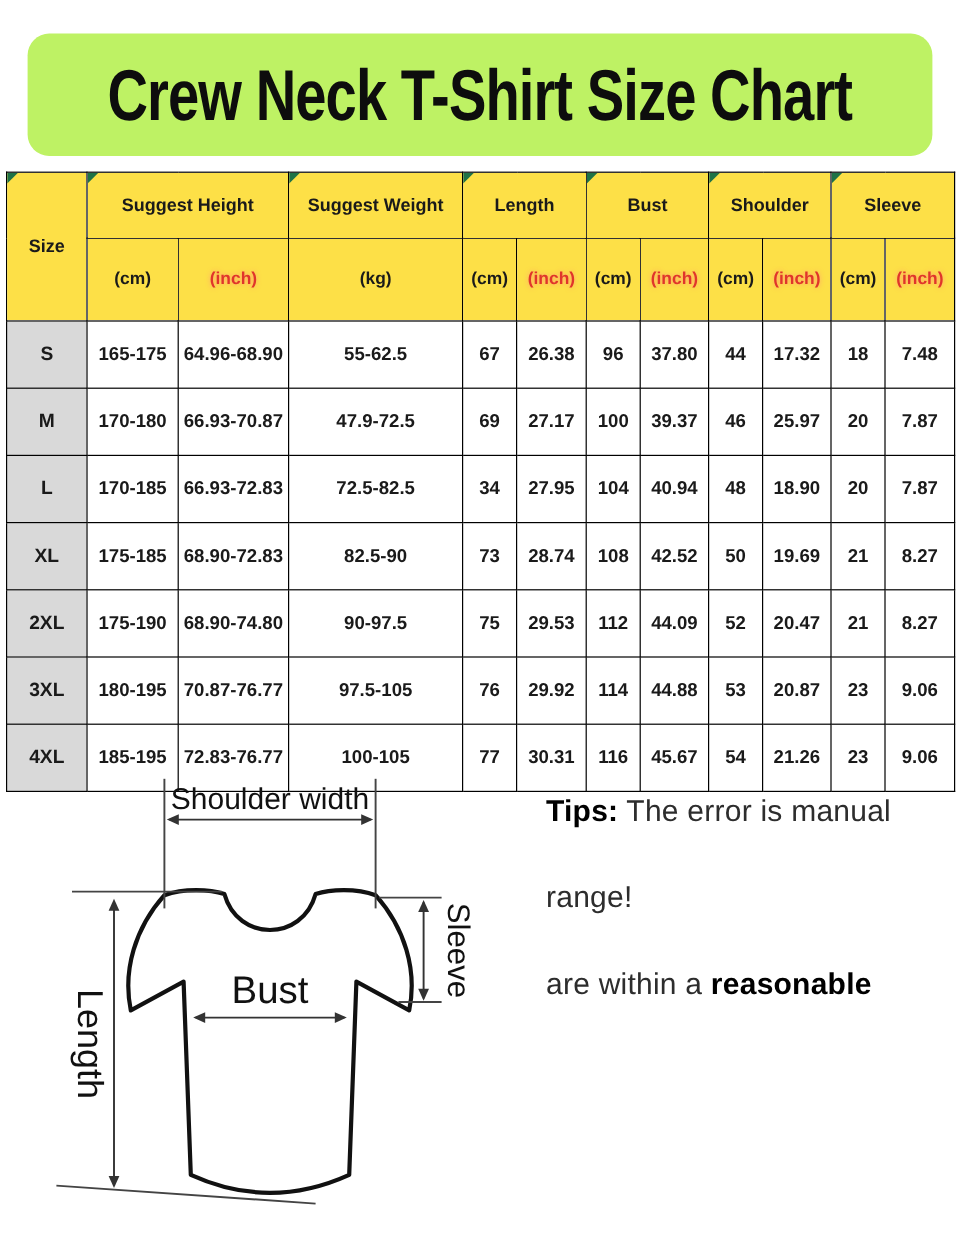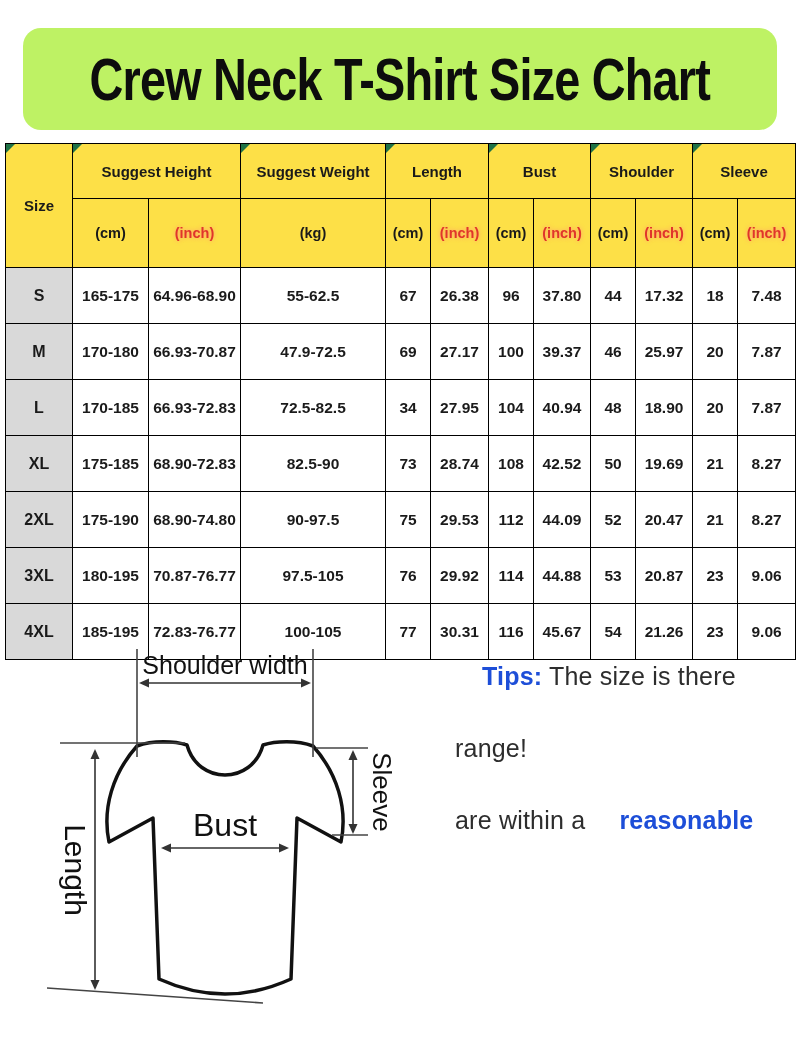--- a/index.html
+++ b/index.html
@@ -46,21 +46,21 @@
   }
   
   #diagram{position:absolute;left:35px;top:645px;}
   #diagram text{fill:#111;font-family:"Liberation Sans",sans-serif;}
   
   #tips{position:absolute;left:455px;top:662px;width:345px;}
   .tip-line{
     font-size:25px;color:#2d2d2d;margin:0 0 43px 0;white-space:nowrap;
     letter-spacing:.2px;
   }
-  .red-seg{color:#1d4ed8;font-weight:bold;margin-left:27px;}
+  .red-seg{color:#000000;font-weight:bold;}
 </style>
 </head>
 <body>
 
 <div id="banner">
   <span class="title-text">Crew Neck T-Shirt Size Chart</span>
 </div>
 
 <table id="size-table">
   <colgroup>
@@ -239,16 +239,16 @@
 
   <text x="190" y="191" text-anchor="middle" font-size="32">Bust</text>
   <g stroke="#333" fill="#333">
     <line x1="128" y1="203" x2="252" y2="203" stroke-width="1.6"></line>
     <polygon points="126,203 136,198.5 136,207.5" stroke="none"></polygon>
     <polygon points="254,203 244,198.5 244,207.5" stroke="none"></polygon>
   </g>
 </svg>
 
 <div id="tips">
-    <div class="tip-line"><span class="red-seg">Tips:</span><span> The size is there</span></div>
+    <div class="tip-line"><span class="red-seg">Tips:</span><span> The error is manual</span></div>
     <div class="tip-line"><span>range!</span></div>
     <div class="tip-line"><span>are within a </span><span class="red-seg">reasonable</span></div>
   </div>
 
 </body></html>

